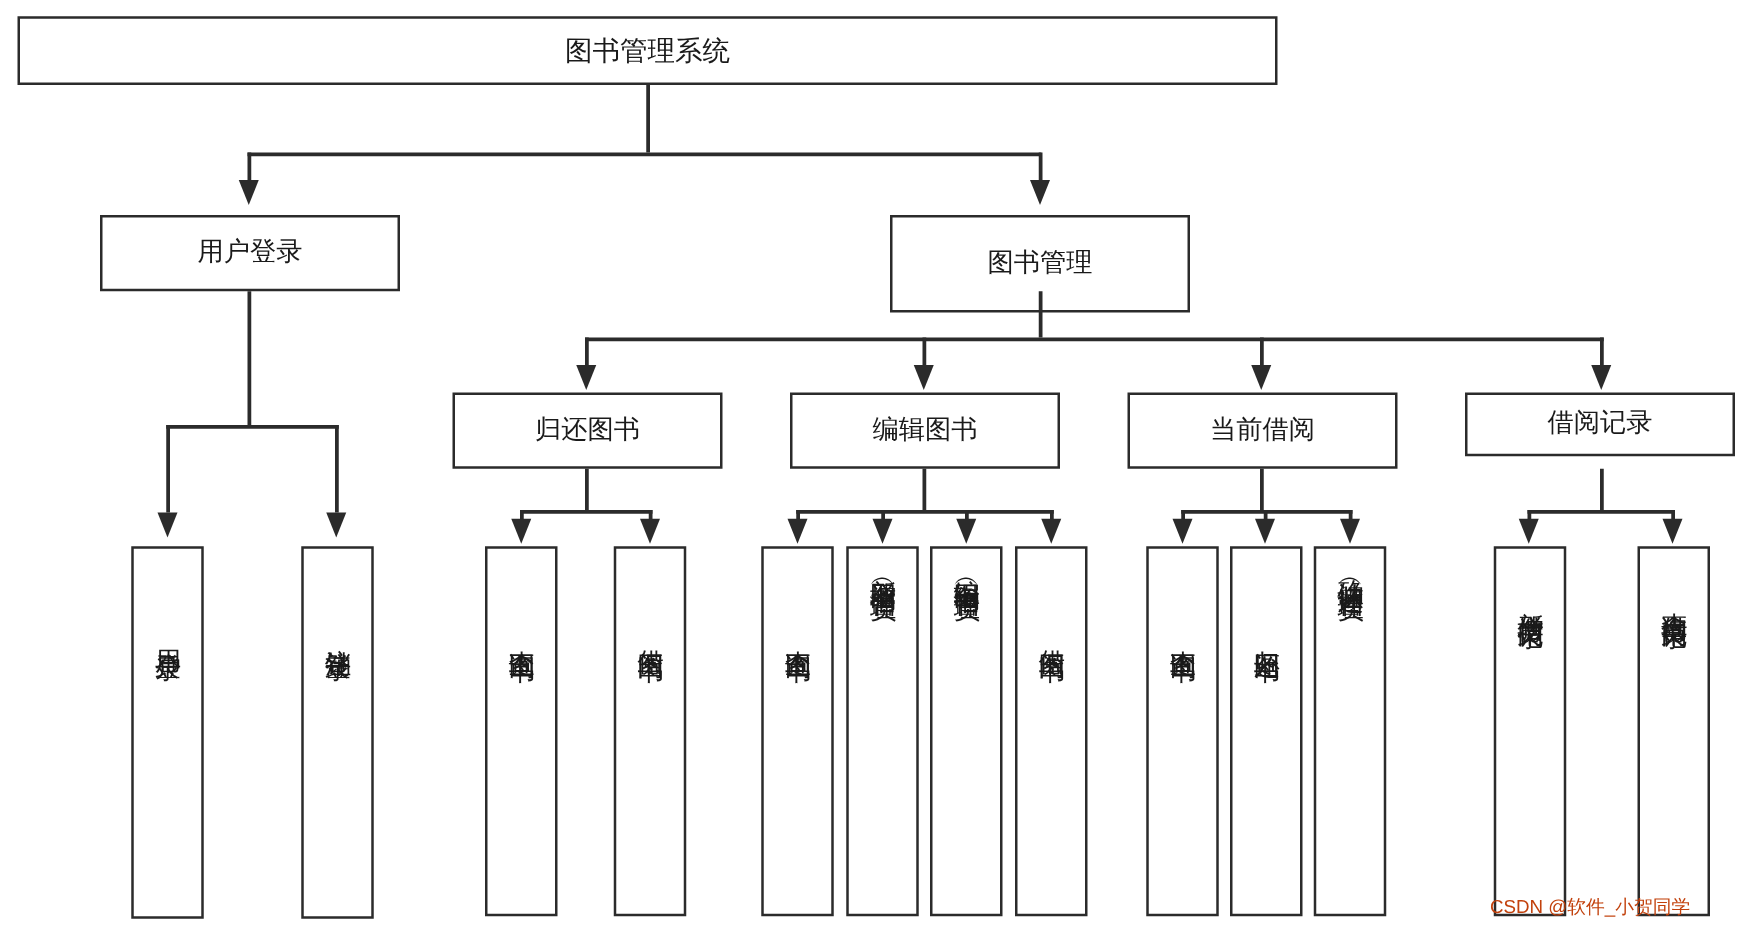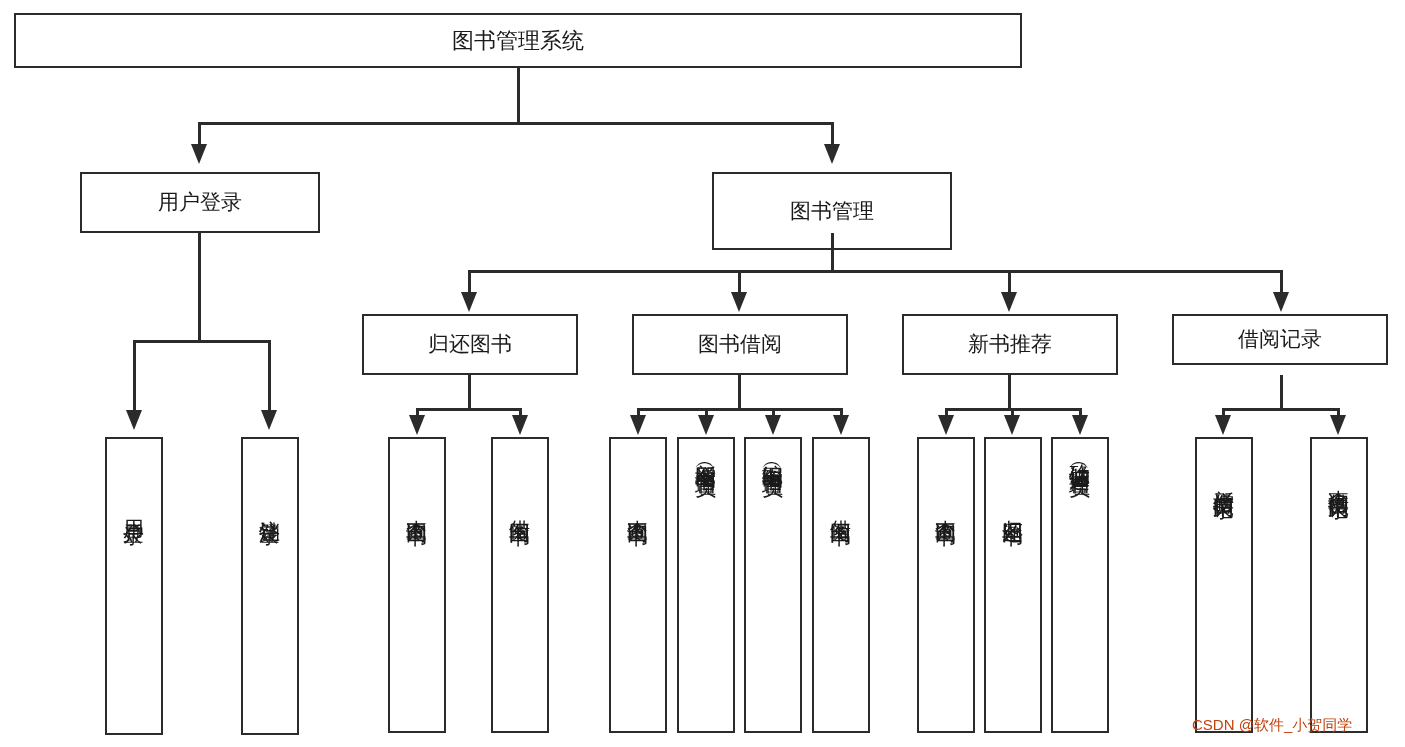--- a/index.html
+++ b/index.html
@@ -140,21 +140,21 @@
   <div class="arrow" style="left:512px; top:415px;"></div>
 
   <div class="node leaf mid" style="left:388px; top:437px; width:58px; height:296px;">
     <span class="label">查询图书</span>
   </div>
   <div class="node leaf mid" style="left:491px; top:437px; width:58px; height:296px;">
     <span class="label">借阅图书</span>
   </div>
 
   <div class="node level2" style="left:632px; top:314px; width:216px; height:61px;">
-    <span class="label">图书借阅</span>
+    <span class="label">编辑图书</span>
   </div>
   <div class="vline" style="left:738px; top:375px; height:33px;"></div>
   <div class="hline" style="left:637px; top:408px; width:206px;"></div>
   <div class="vline" style="left:637px; top:408px; height:9px;"></div>
   <div class="vline" style="left:705px; top:408px; height:9px;"></div>
   <div class="vline" style="left:772px; top:408px; height:9px;"></div>
   <div class="vline" style="left:840px; top:408px; height:9px;"></div>
   <div class="arrow" style="left:630px; top:415px;"></div>
   <div class="arrow" style="left:698px; top:415px;"></div>
   <div class="arrow" style="left:765px; top:415px;"></div>
@@ -167,21 +167,21 @@
     <span class="label">新增图书（管理员）</span>
   </div>
   <div class="node leaf top" style="left:744px; top:437px; width:58px; height:296px;">
     <span class="label">编辑图书（管理员）</span>
   </div>
   <div class="node leaf mid" style="left:812px; top:437px; width:58px; height:296px;">
     <span class="label">借阅图书</span>
   </div>
 
   <div class="node level2" style="left:902px; top:314px; width:216px; height:61px;">
-    <span class="label">新书推荐</span>
+    <span class="label">当前借阅</span>
   </div>
   <div class="vline" style="left:1008px; top:375px; height:33px;"></div>
   <div class="hline" style="left:945px; top:408px; width:137px;"></div>
   <div class="vline" style="left:945px; top:408px; height:9px;"></div>
   <div class="vline" style="left:1011px; top:408px; height:9px;"></div>
   <div class="vline" style="left:1079px; top:408px; height:9px;"></div>
   <div class="arrow" style="left:938px; top:415px;"></div>
   <div class="arrow" style="left:1004px; top:415px;"></div>
   <div class="arrow" style="left:1072px; top:415px;"></div>
 

